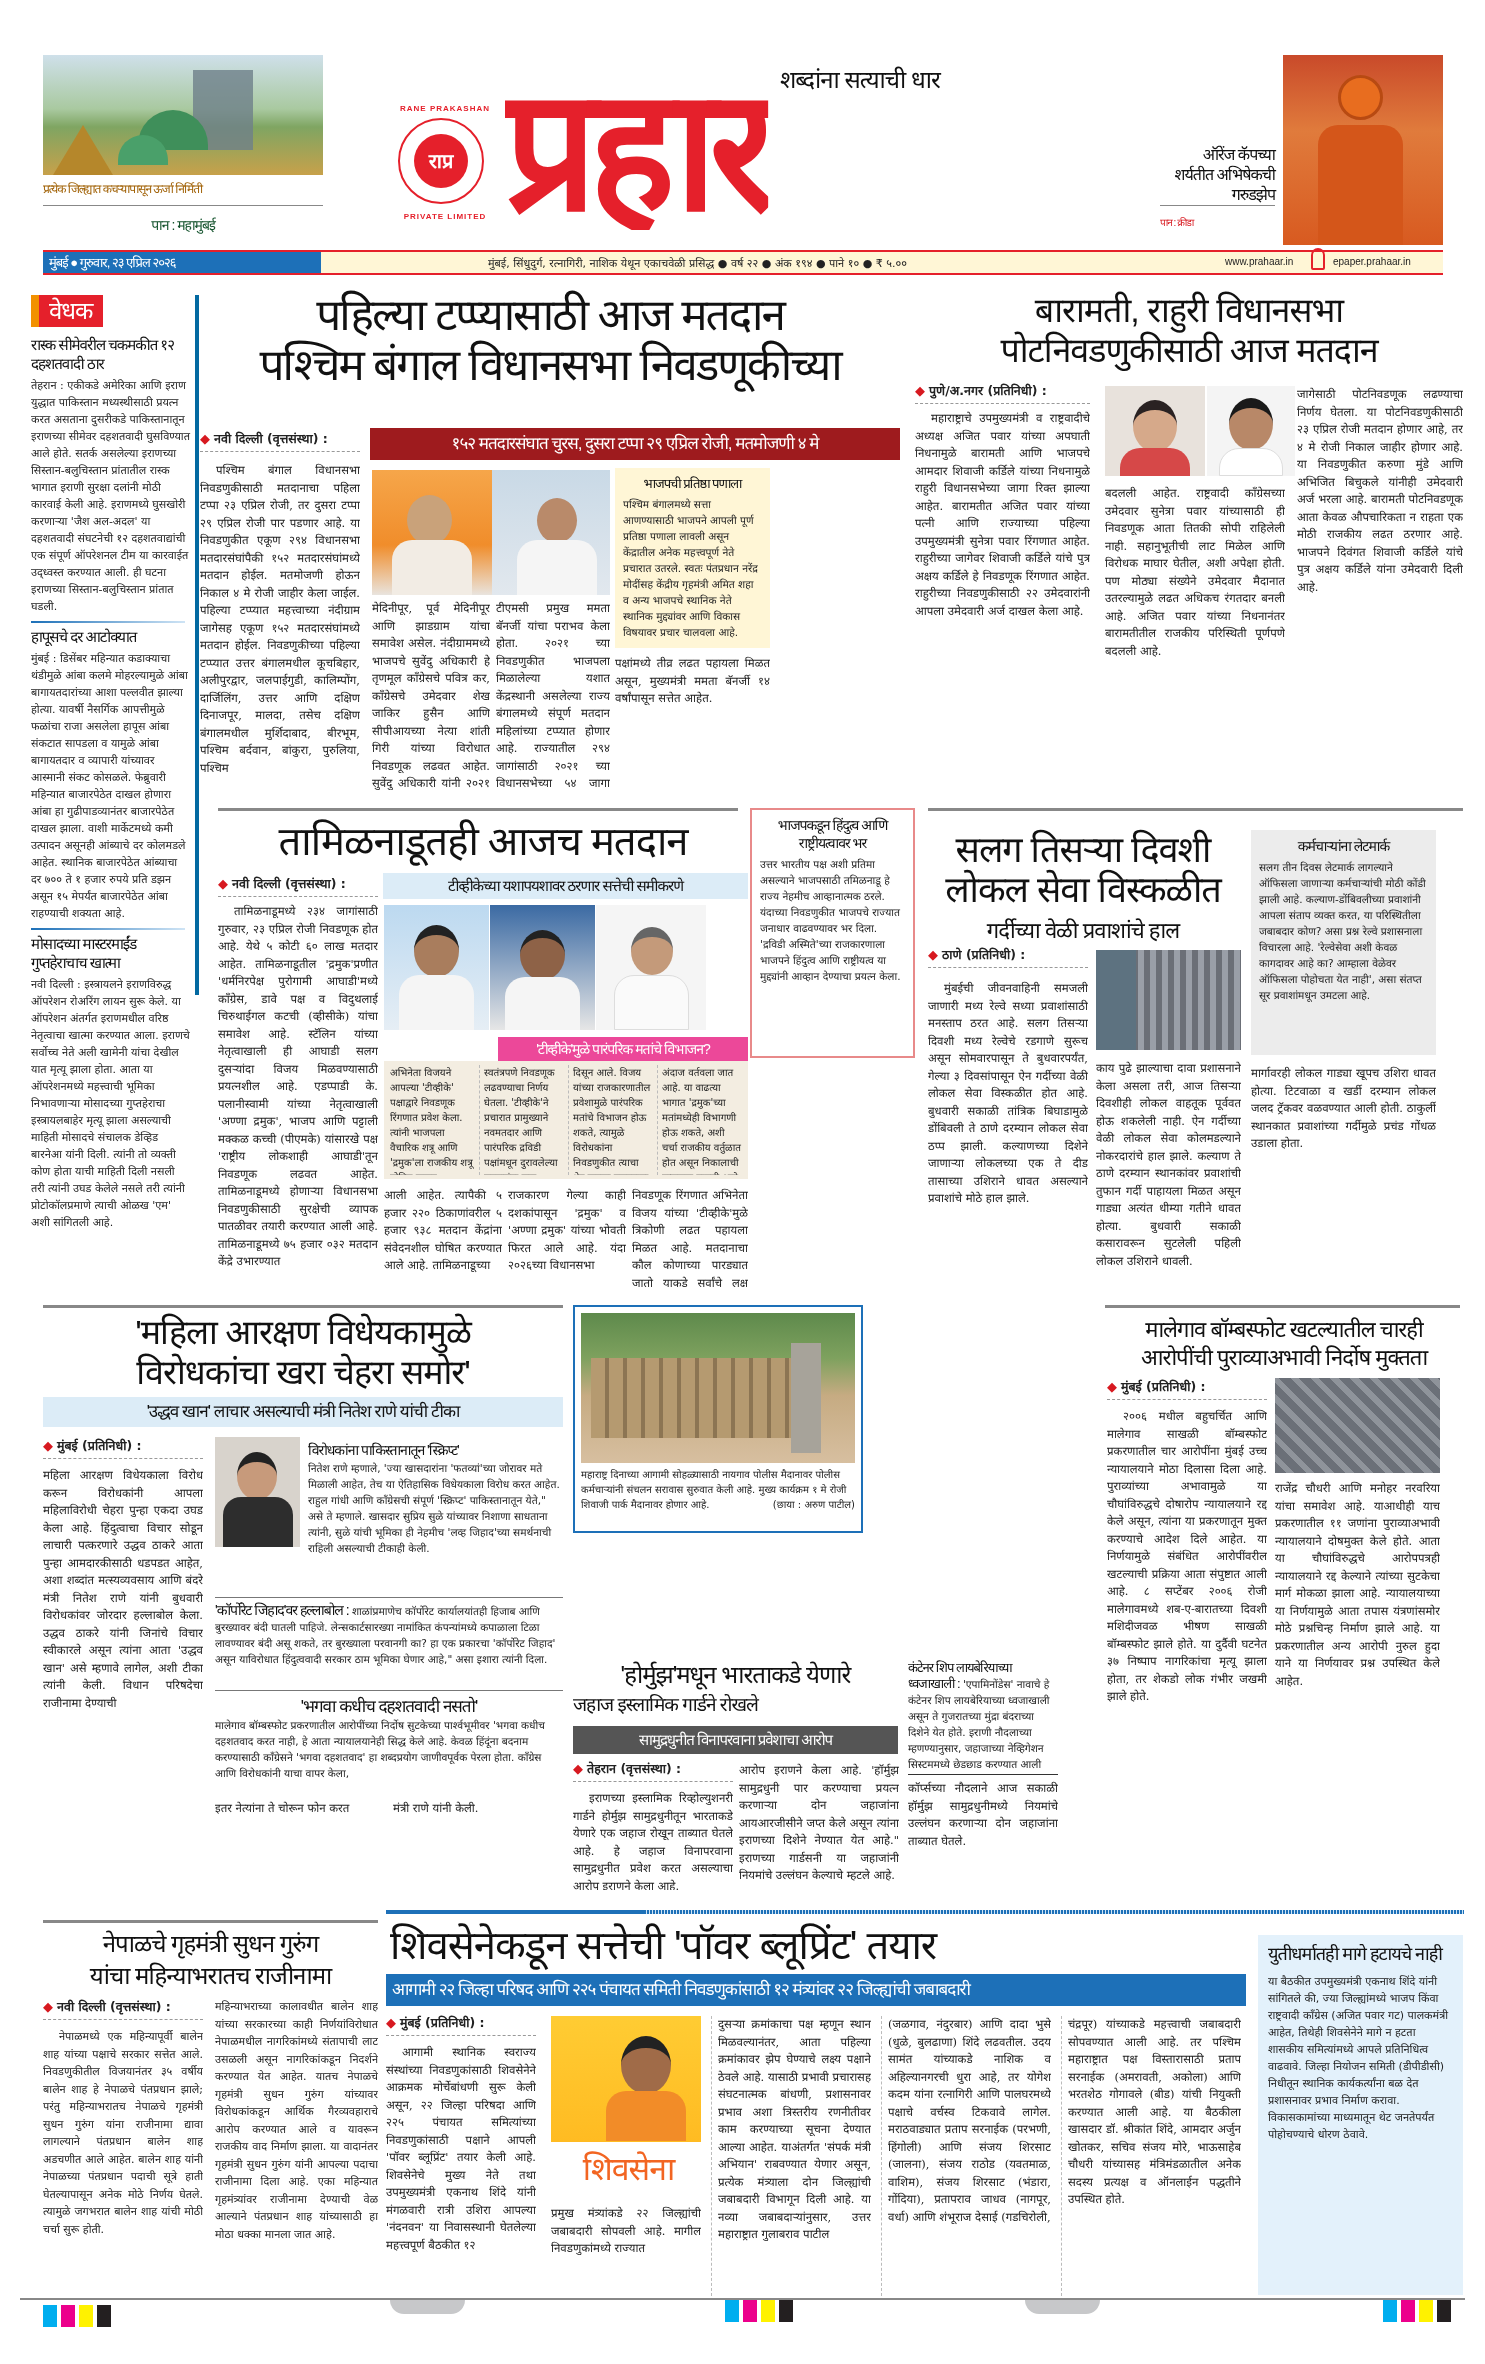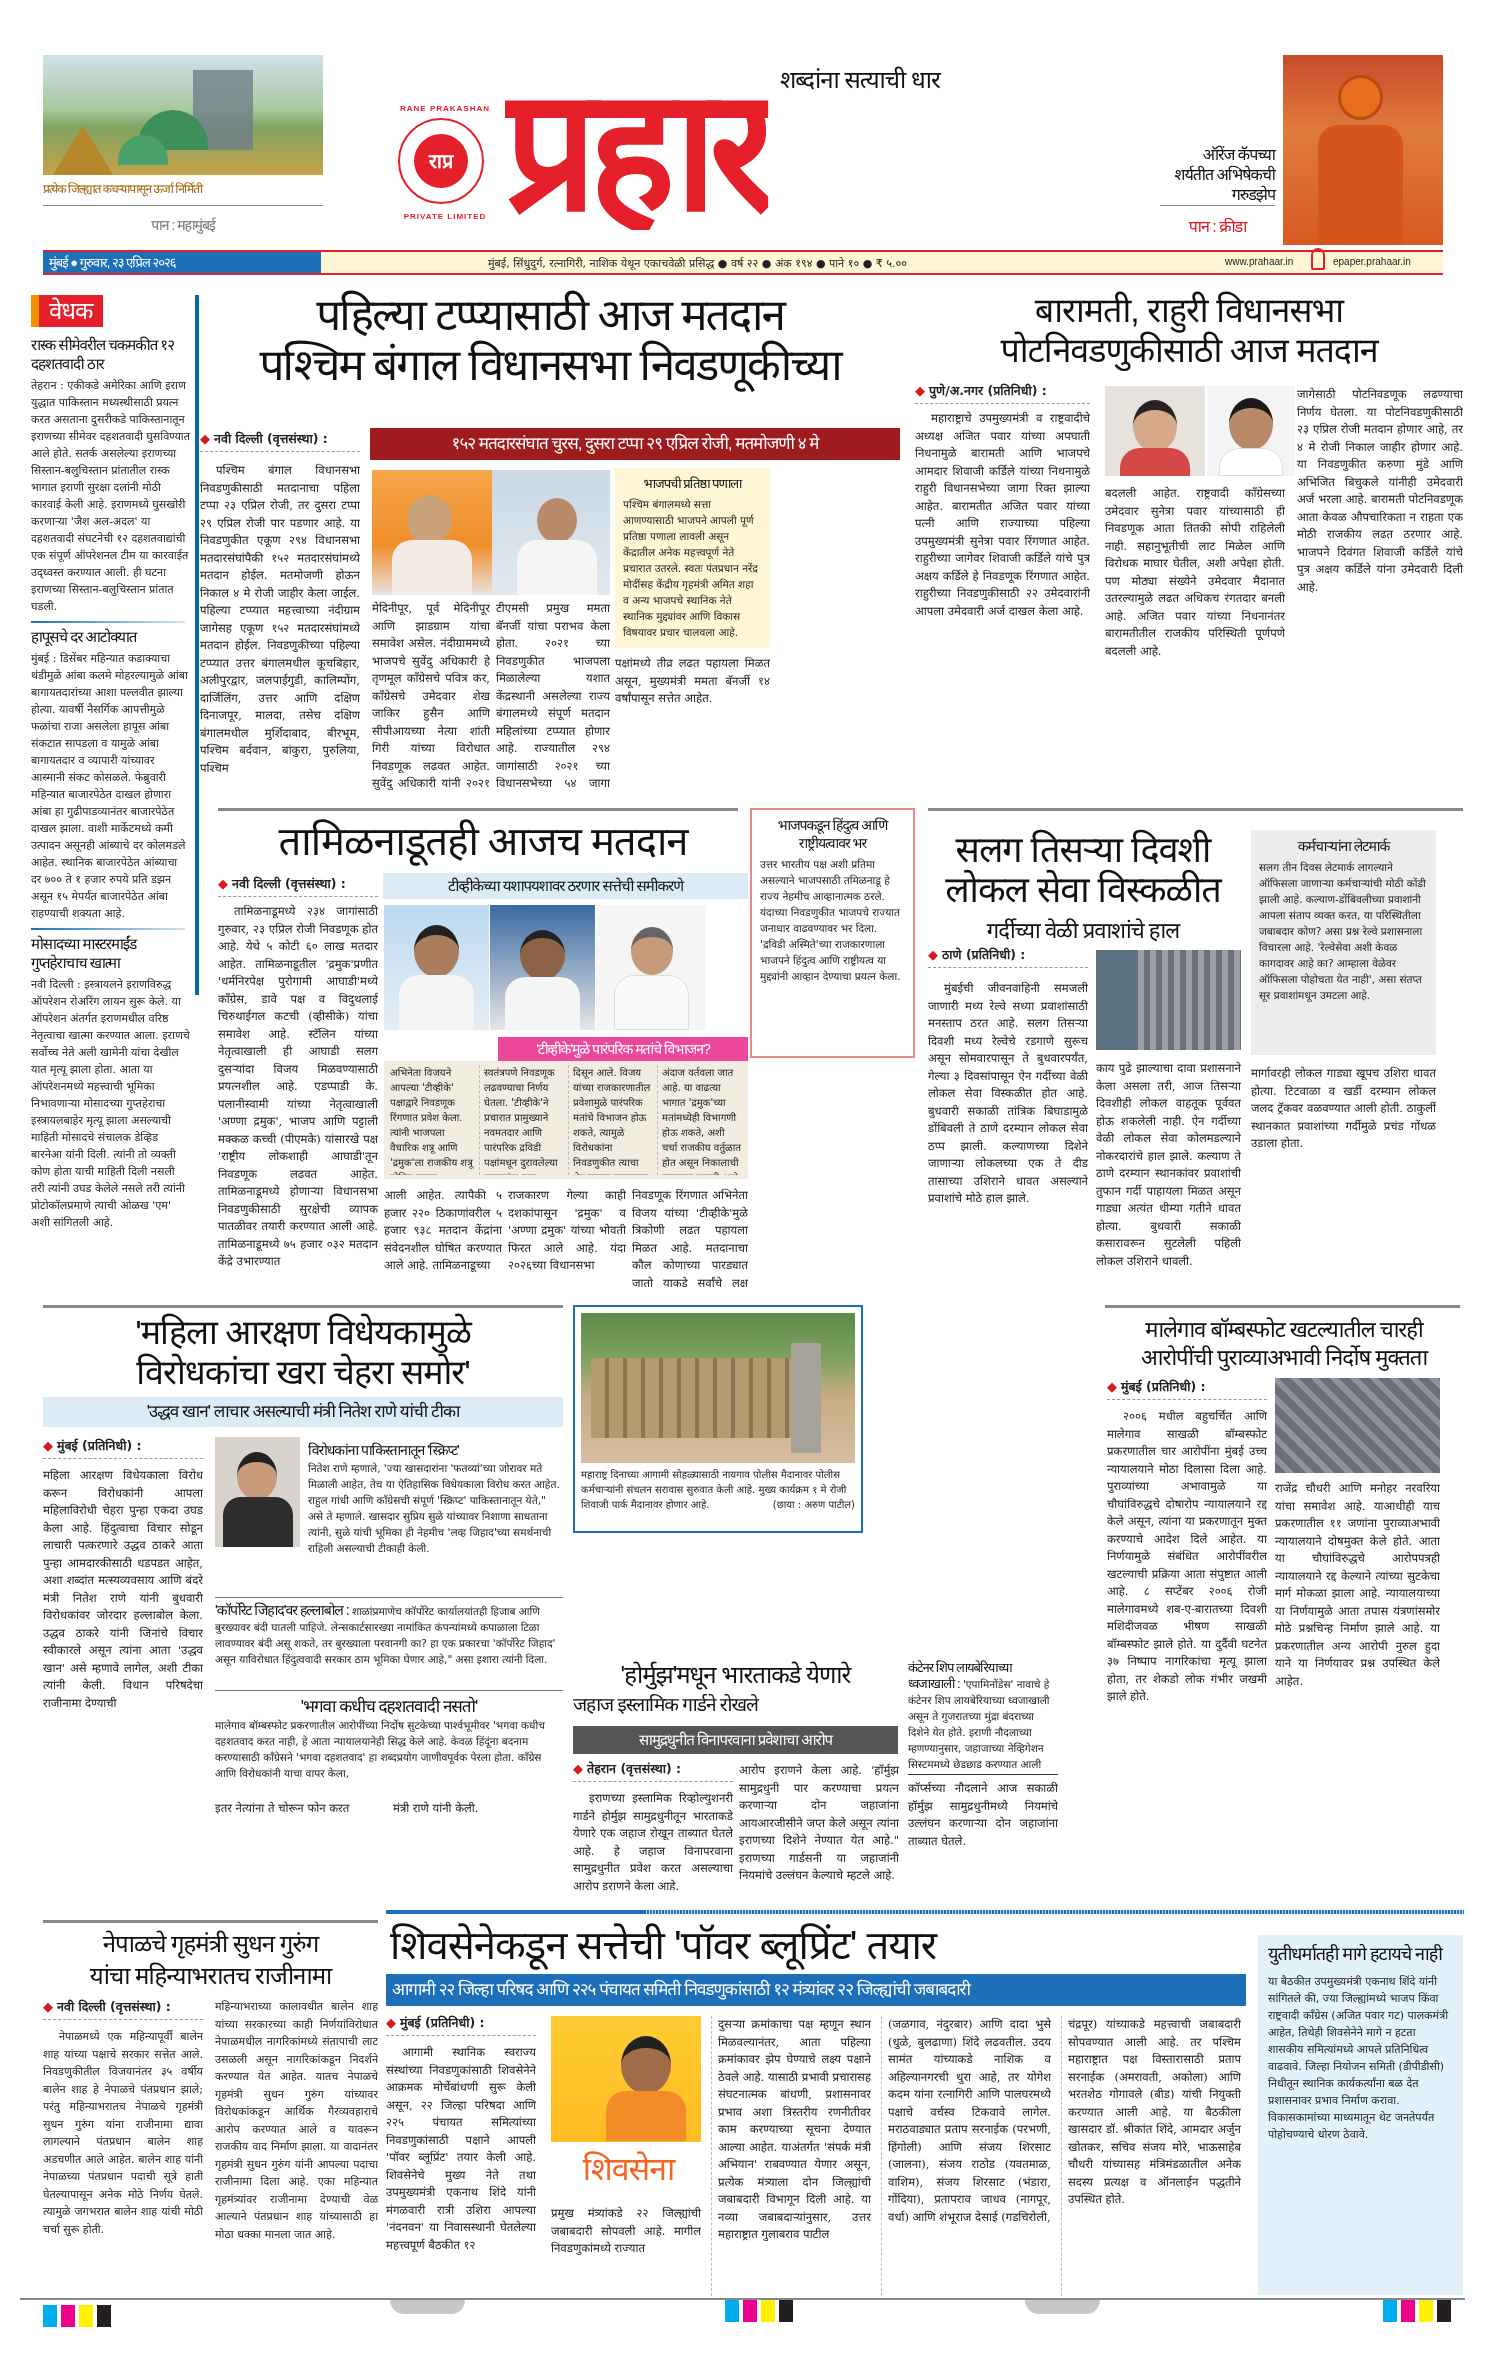--- a/index.html
+++ b/index.html
@@ -23,40 +23,40 @@
 <div class="abs" style="left:0;top:0;width:1485px;height:280px">
 
   <div class="abs photo" style="left:43px;top:55px;width:280px;height:120px;background:linear-gradient(180deg,#cfe0ea 0%,#a9c9a0 45%,#7fa562 60%,#c7a14a 100%)">
     <div class="abs" style="left:150px;top:15px;width:60px;height:80px;background:#6e7f8a;opacity:.8"></div>
     <div class="abs" style="left:95px;top:55px;width:70px;height:40px;border-radius:35px 35px 0 0;background:#3f8f5a"></div>
     <div class="abs" style="left:75px;top:80px;width:50px;height:30px;border-radius:25px 25px 0 0;background:#4aa06a"></div>
     <div class="abs" style="left:10px;top:70px;width:60px;height:50px;background:#b5872b;clip-path:polygon(0 100%,50% 0,100% 100%)"></div>
   </div>
   <div class="abs hl" style="left:43px;top:180px;width:280px;font-size:12px;color:#a16207">प्रत्येक जिल्ह्यात कचऱ्यापासून ऊर्जा निर्मिती</div>
   <div class="abs" style="left:43px;top:205px;width:280px;height:1px;background:#888"></div>
-  <div class="abs hl" style="left:43px;top:215px;width:280px;text-align:center;font-size:14px;color:#737373">पान : महामुंबई</div>
+  <div class="abs hl" style="left:43px;top:215px;width:280px;text-align:center;font-size:14px;color:#14532d">पान : महामुंबई</div>
 
   <div class="abs" style="left:398px;top:118px;width:86px;height:86px;border-radius:50%;border:2px solid #e5202b">
     <div class="abs" style="left:14px;top:14px;width:54px;height:54px;border-radius:50%;background:#e5202b;color:#fff;font-weight:bold;font-size:20px;line-height:54px;text-align:center;font-family:'DejaVu Sans',sans-serif">राप्र</div>
     <div class="abs" style="left:-10px;top:-16px;width:110px;font-size:8px;font-weight:bold;color:#e5202b;text-align:center;letter-spacing:1px">RANE PRAKASHAN</div>
     <div class="abs" style="left:-10px;top:92px;width:110px;font-size:8px;font-weight:bold;color:#e5202b;text-align:center;letter-spacing:1px">PRIVATE LIMITED</div>
   </div>
 
   <div class="abs hl" style="left:780px;top:62px;font-size:24px;color:#111">शब्दांना सत्याची धार</div>
   <div class="abs" id="masthead-title" style="left:505px;top:70px;height:160px;overflow:hidden;font-size:170px;line-height:160px">प्रहार</div>
 
   <div class="abs photo" style="left:1283px;top:55px;width:160px;height:190px;background:linear-gradient(180deg,#c94a2a 0%,#e07b3c 40%,#d85a20 100%)">
     <div class="abs" style="left:55px;top:20px;width:45px;height:45px;border-radius:50%;background:#e86d1f;border:3px solid #b84a12"></div>
     <div class="abs" style="left:35px;top:70px;width:85px;height:120px;background:#d4561a;border-radius:20px 20px 0 0"></div>
   </div>
   <div class="abs hl" style="left:1160px;top:143px;width:115px;text-align:right;font-size:16px">ऑरेंज कॅपच्या</div>
   <div class="abs hl" style="left:1130px;top:163px;width:145px;text-align:right;font-size:16px">शर्यतीत अभिषेकची</div>
   <div class="abs hl" style="left:1160px;top:183px;width:115px;text-align:right;font-size:16px">गरुडझेप</div>
   <div class="abs" style="left:1160px;top:205px;width:115px;height:1px;background:#888"></div>
-  <div class="abs hl" style="left:1160px;top:215px;width:115px;text-align:center;font-size:16px;color:#d71920">पान : क्रीडा</div>
+  <div class="abs hl" style="left:1160px;top:215px;width:115px;text-align:left;font-size:10px;color:#d71920">पान : क्रीडा</div>
 
   <div class="abs" style="left:43px;top:250px;width:1400px;height:25px;border-top:2px solid #e5202b;border-bottom:2px solid #e5202b;background:#fff6d6">
     <div class="abs hl" style="left:0;top:0;width:278px;height:21px;background:#1d70b8;color:#fff;font-size:13px;line-height:21px;padding-left:6px">मुंबई ● गुरुवार, २३ एप्रिल २०२६</div>
     <div class="abs" style="left:445px;top:3px;font-size:11px;font-family:'DejaVu Sans',sans-serif;color:#222">मुंबई, सिंधुदुर्ग, रत्नागिरी, नाशिक येथून एकाचवेळी प्रसिद्ध ● वर्ष २२ ● अंक १९४ ● पाने १० ● ₹ ५.००</div>
     <div class="abs" style="left:1182px;top:4px;font-size:10px;color:#222">www.prahaar.in</div>
     <div class="abs" style="left:1268px;top:-4px;width:14px;height:22px;border:2px solid #e5202b;border-radius:7px 7px 2px 2px"></div>
     <div class="abs" style="left:1290px;top:4px;font-size:10px;color:#222">epaper.prahaar.in</div>
   </div>
 </div>
 

